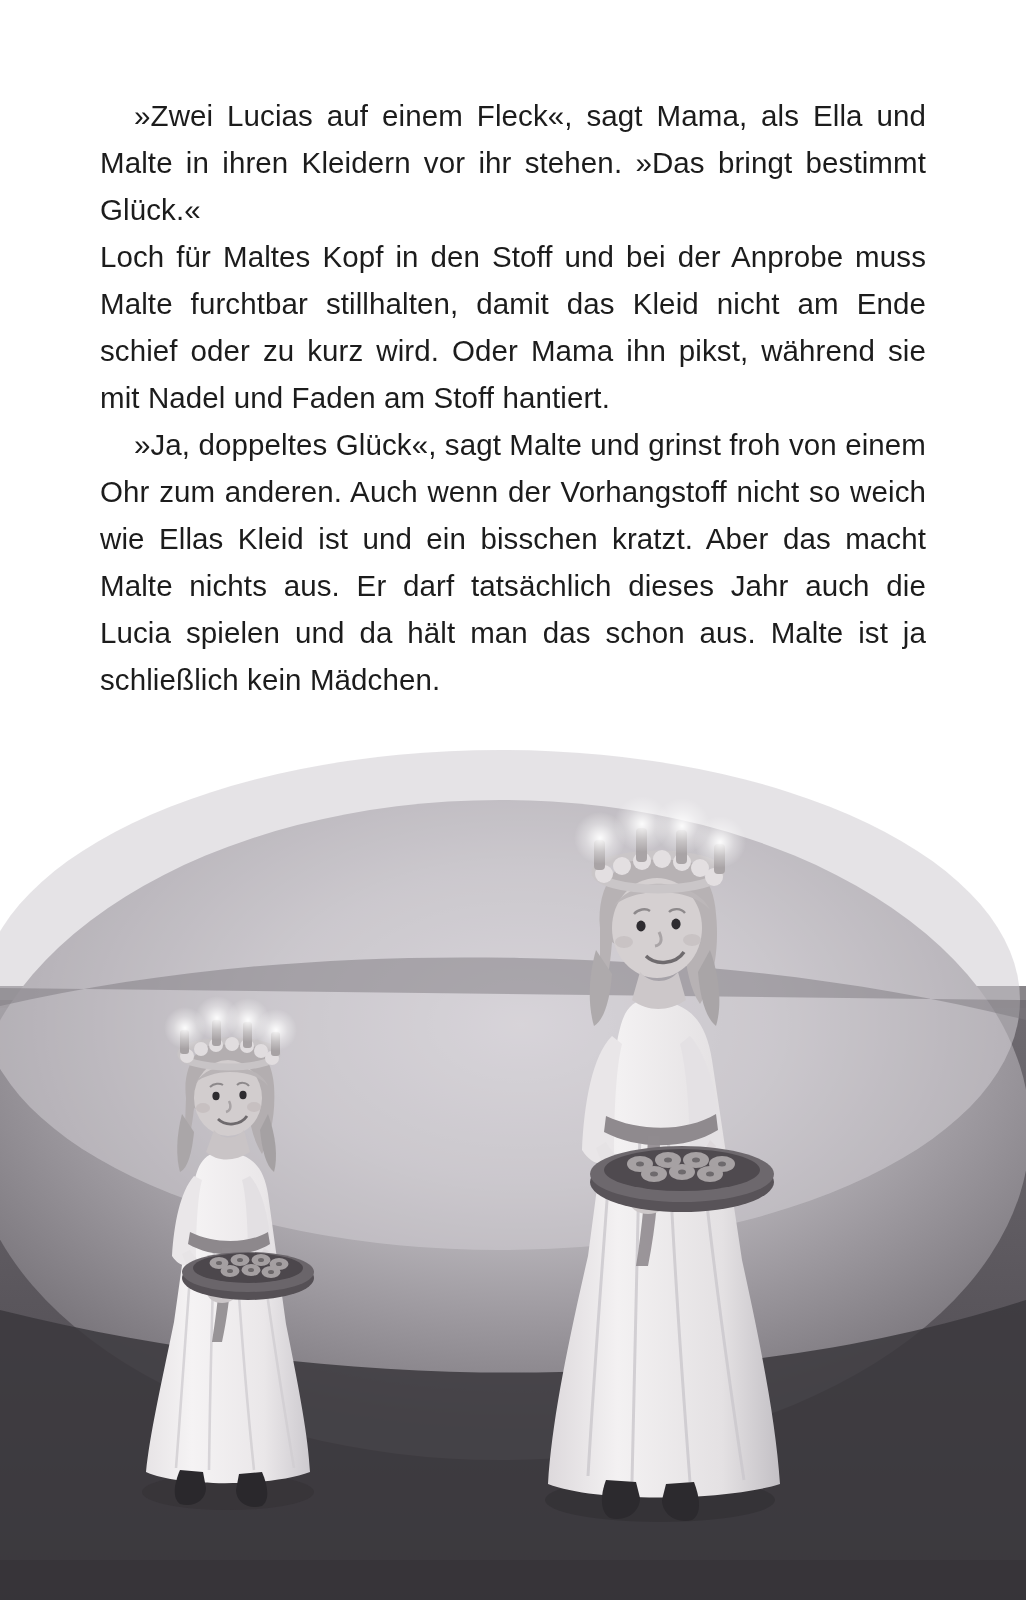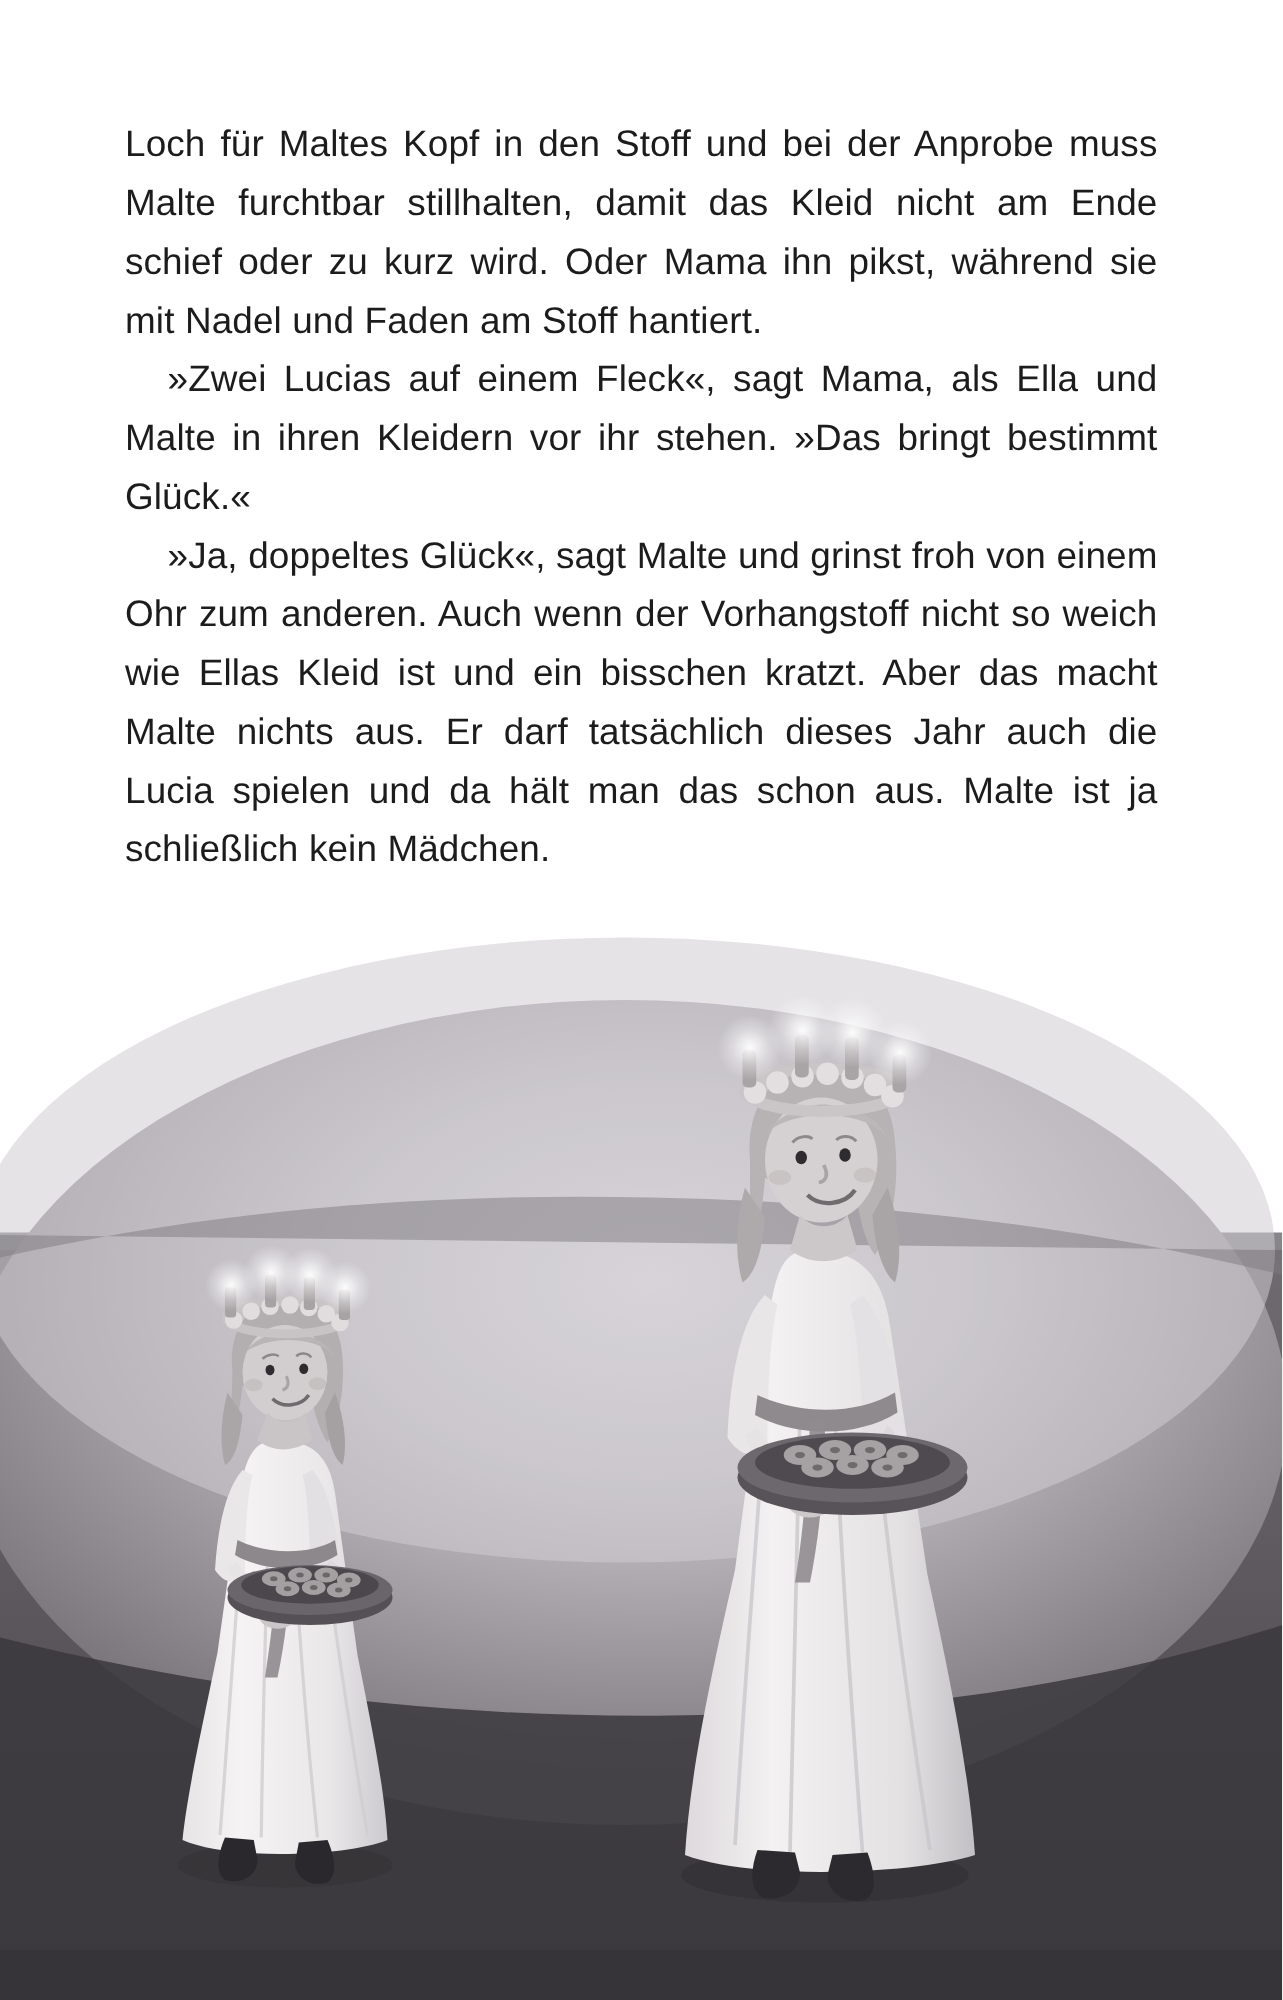--- a/index.html
+++ b/index.html
@@ -51,22 +51,22 @@
   .illustration svg {
     display: block;
   }
 </style>
 </head>
 <body>
 
 <div class="page">
 
   <div class="text-block">
+    <p class="para indent">»Zwei Lucias auf einem Fleck«, sagt Mama, als Ella und Malte in ihren Kleidern vor ihr stehen. »Das bringt bestimmt Glück.«</p>
     <p class="para">Loch für Maltes Kopf in den Stoff und bei der Anprobe muss Malte furchtbar stillhalten, damit das Kleid nicht am Ende schief oder zu kurz wird. Oder Mama ihn pikst, während sie mit Nadel und Faden am Stoff hantiert.</p>
-    <p class="para indent">»Zwei Lucias auf einem Fleck«, sagt Mama, als Ella und Malte in ihren Kleidern vor ihr stehen. »Das bringt bestimmt Glück.«</p>
     <p class="para indent">»Ja, doppeltes Glück«, sagt Malte und grinst froh von einem Ohr zum anderen. Auch wenn der Vorhangstoff nicht so weich wie Ellas Kleid ist und ein bisschen kratzt. Aber das macht Malte nichts aus. Er darf tatsächlich dieses Jahr auch die Lucia spielen und da hält man das schon aus. Malte ist ja schließlich kein Mädchen.</p>
   </div>
 
   <div class="illustration">
     <svg width="1026" height="900" viewBox="0 0 1026 900" xmlns="http://www.w3.org/2000/svg">
       <defs>
         <radialGradient id="spot" cx="52%" cy="34%" r="62%">
           <stop offset="0%" stop-color="#e0dde2"></stop>
           <stop offset="38%" stop-color="#c6c3c8"></stop>
           <stop offset="72%" stop-color="#9d999f"></stop>

